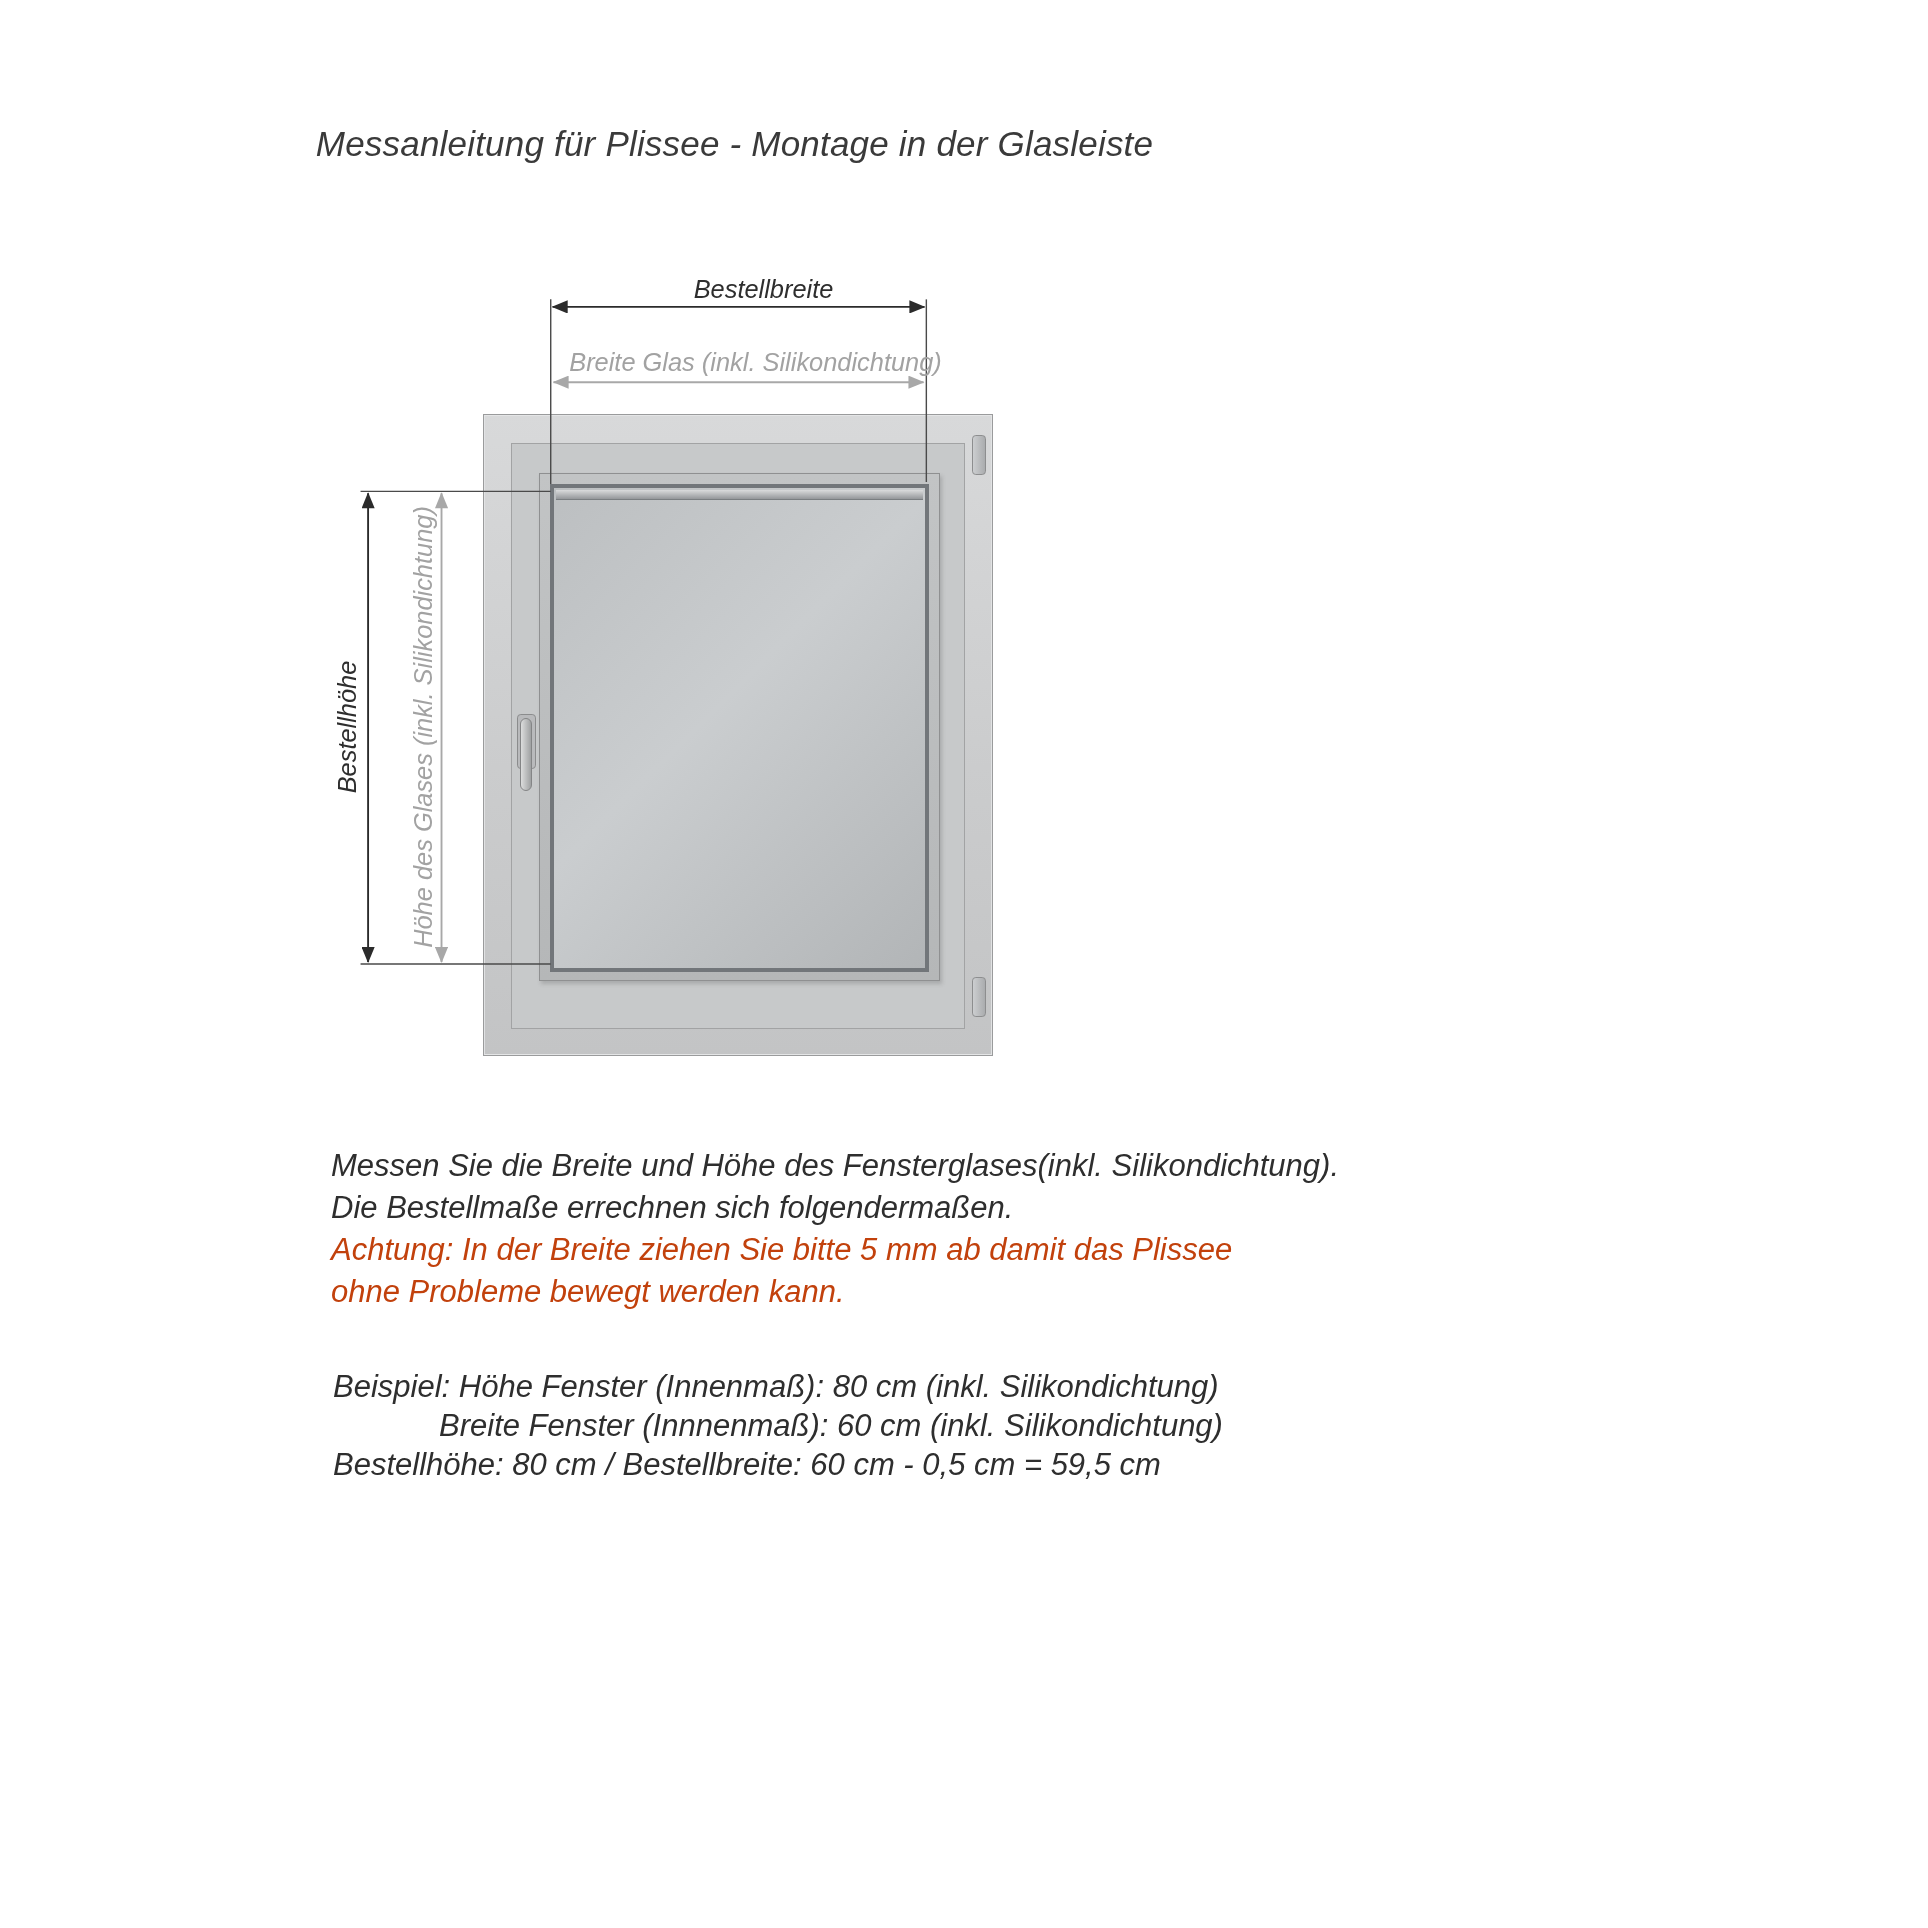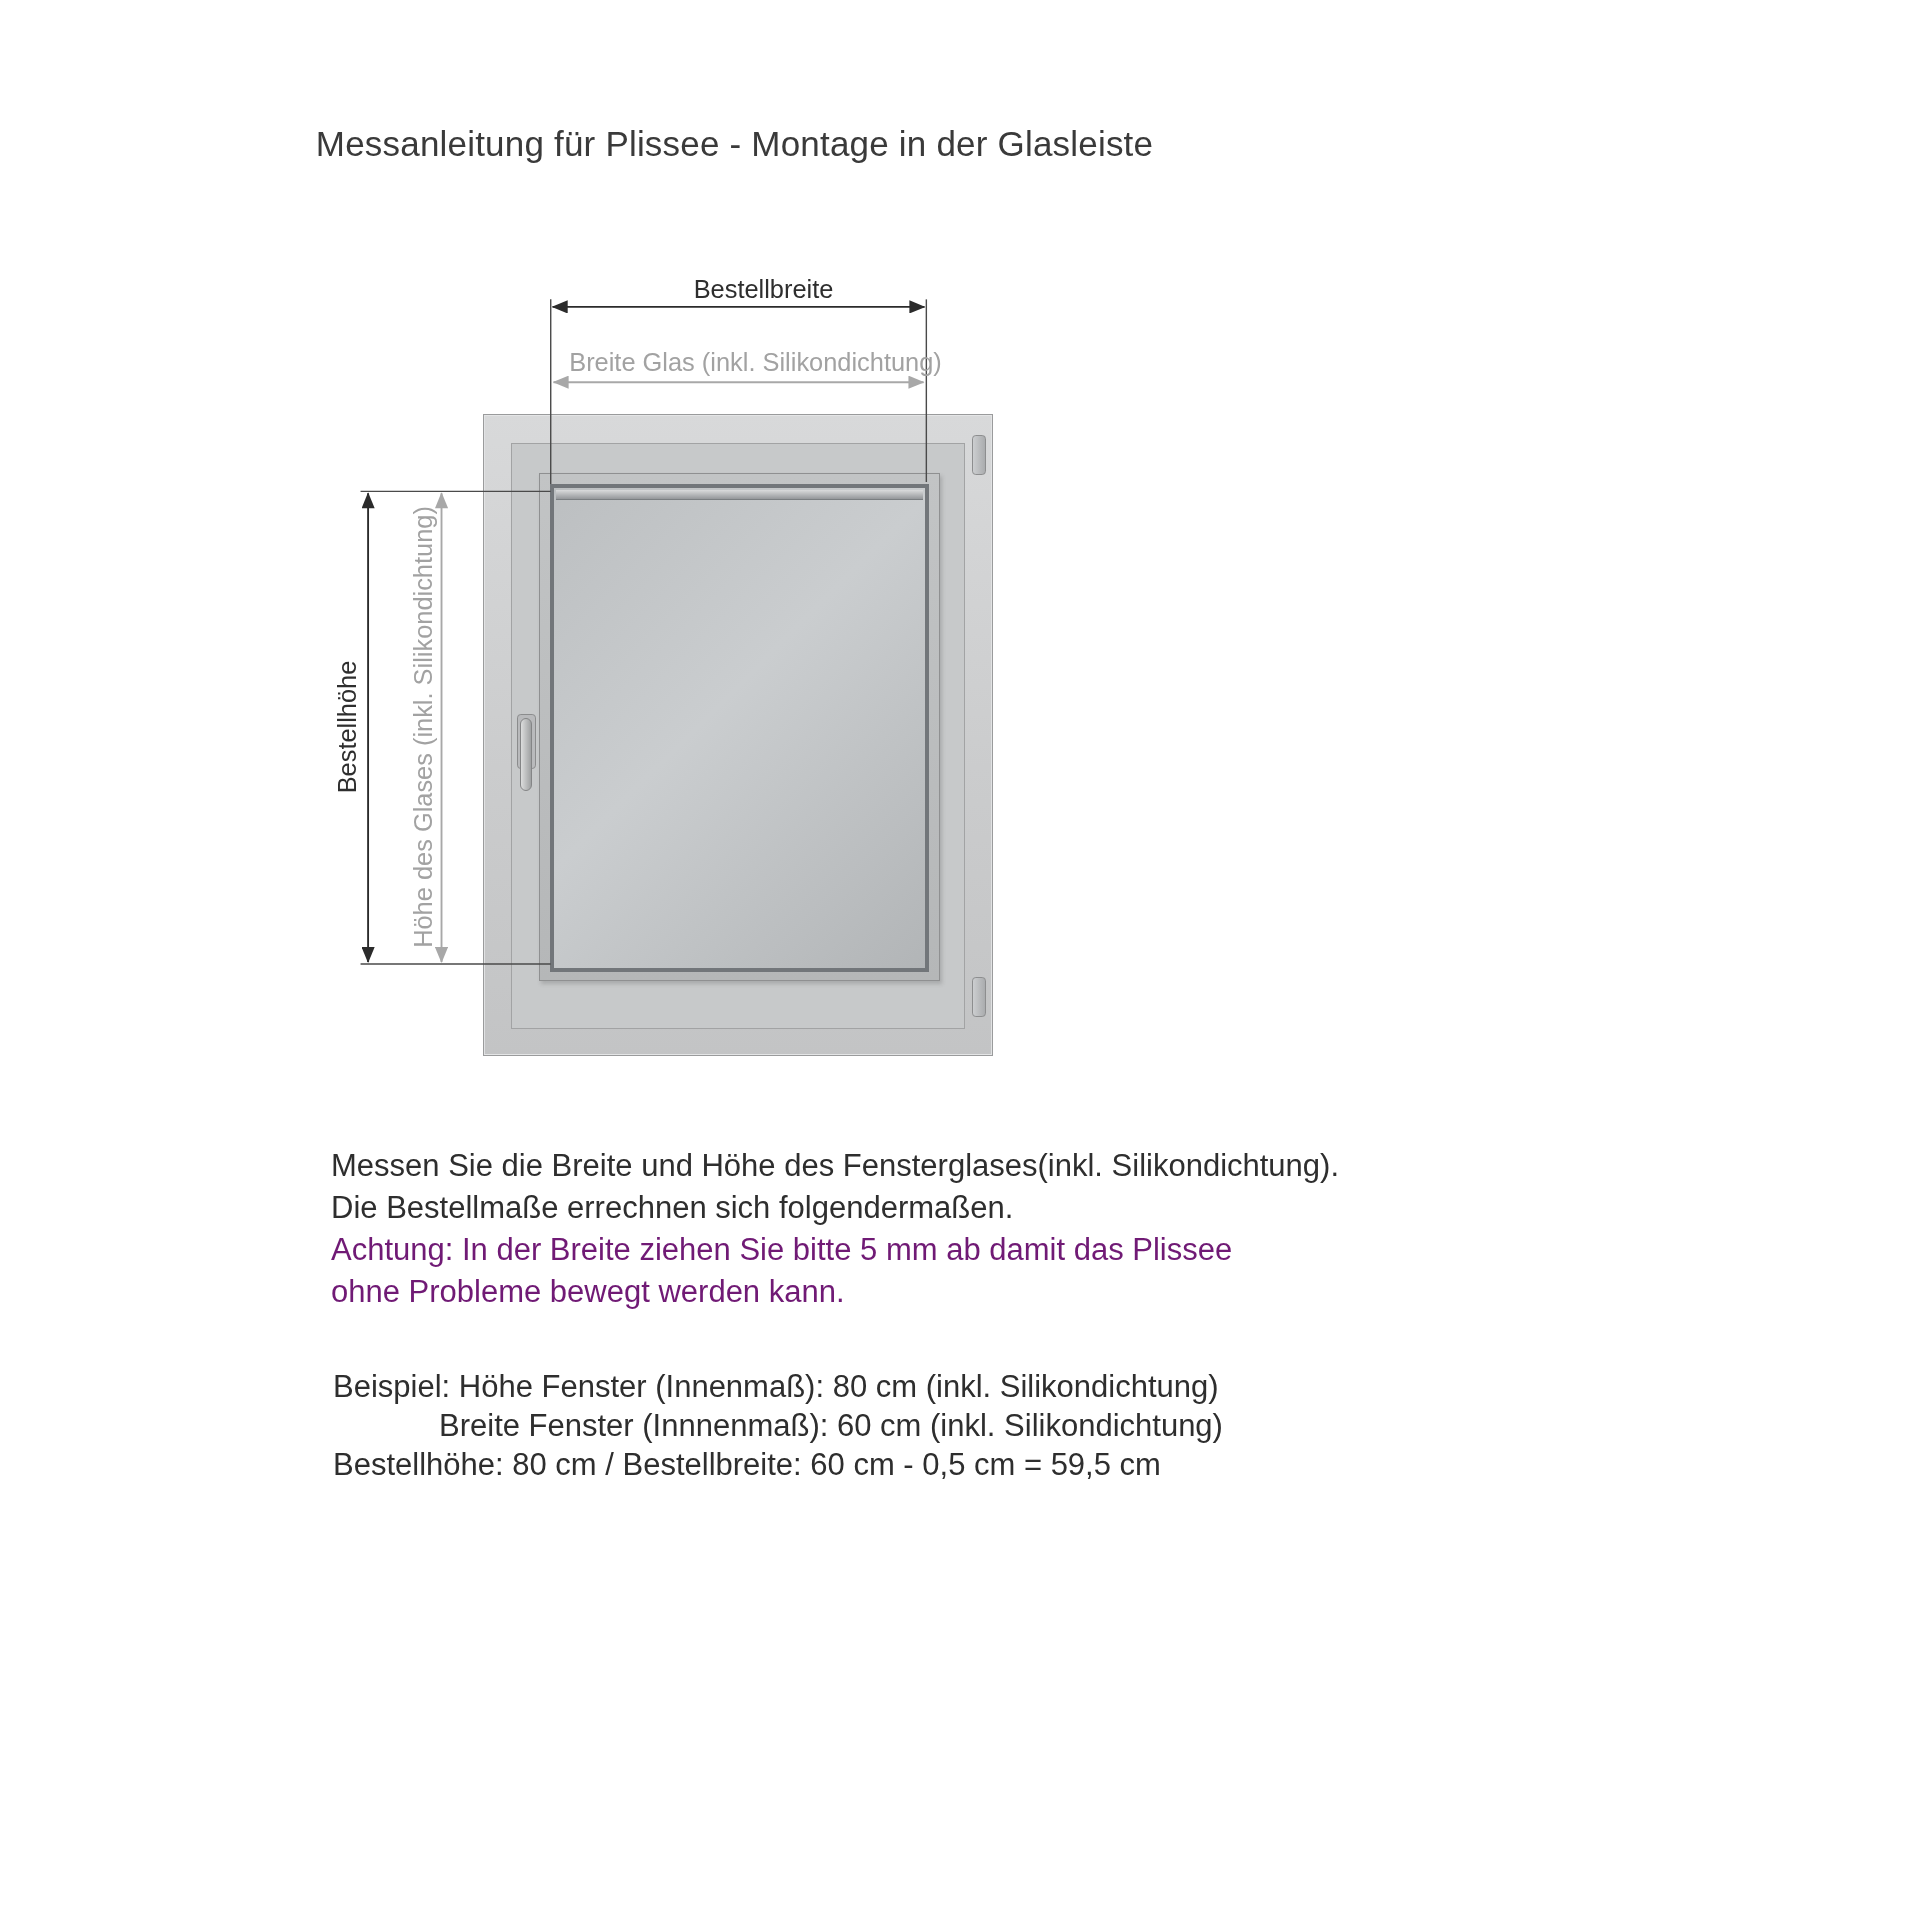--- a/index.html
+++ b/index.html
@@ -3,20 +3,21 @@
 <meta charset="utf-8">
 <style>
   html,body{margin:0;padding:0;background:#ffffff;}
   #page{
     position:relative;
     width:1756px;height:1928px;
     background:#ffffff;
     font-family:"Liberation Sans",sans-serif;
     color:#2e2e2e;
     overflow:hidden;
+    font-style:italic;
   }
   .abs{position:absolute;}
   
   #title{
     left:0;top:124px;width:1469px;
     text-align:center;
     font-size:35px;font-weight:500;color:#3a3a3a;
     letter-spacing:0.2px;
   }
   
@@ -83,21 +84,21 @@
   #lbl-glass-height{
     left:423px;top:727px;
     transform:translate(-50%,-50%) rotate(-90deg);
   }
   #dim-svg{left:0;top:0;pointer-events:none;}
   
   #instructions{
     left:331px;top:1145px;
     font-size:31px;line-height:42px;color:#2e2e2e;
   }
-  .warn{color:#701a75;}
+  .warn{color:#c2410c;}
   #example{
     left:333px;top:1367px;
     font-size:31px;line-height:39px;color:#2e2e2e;
   }
   #example .indent{padding-left:106px;}
 </style>
 </head>
 <body>
 
 <div id="page">

